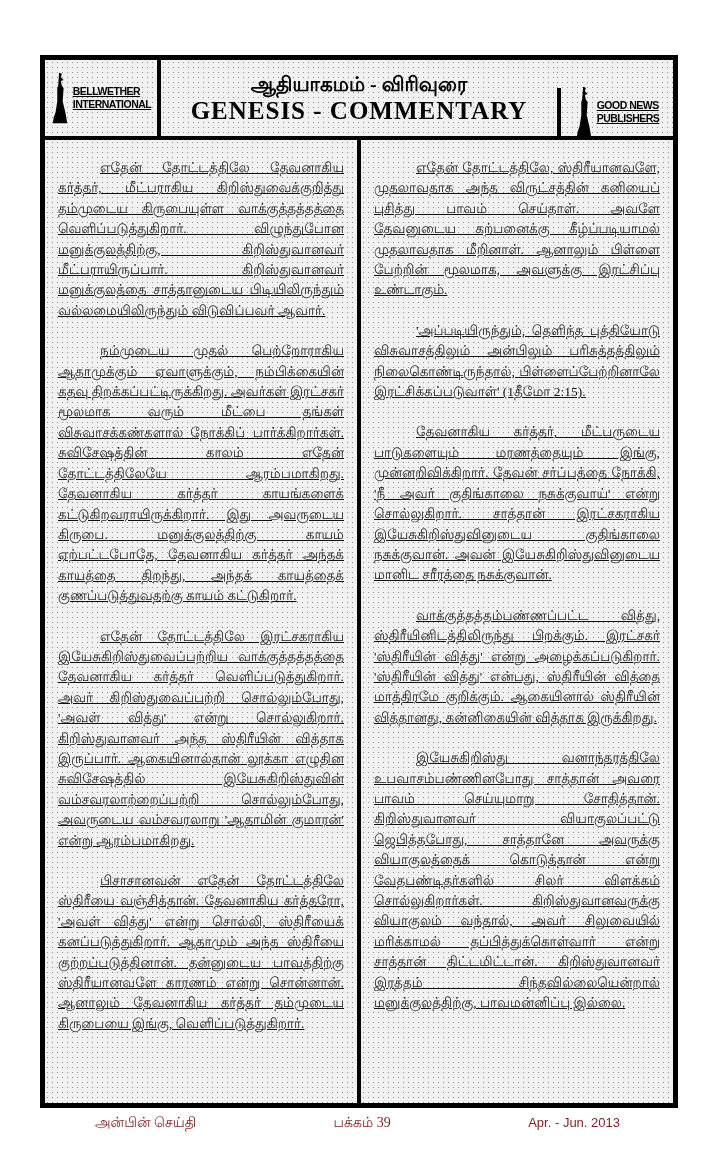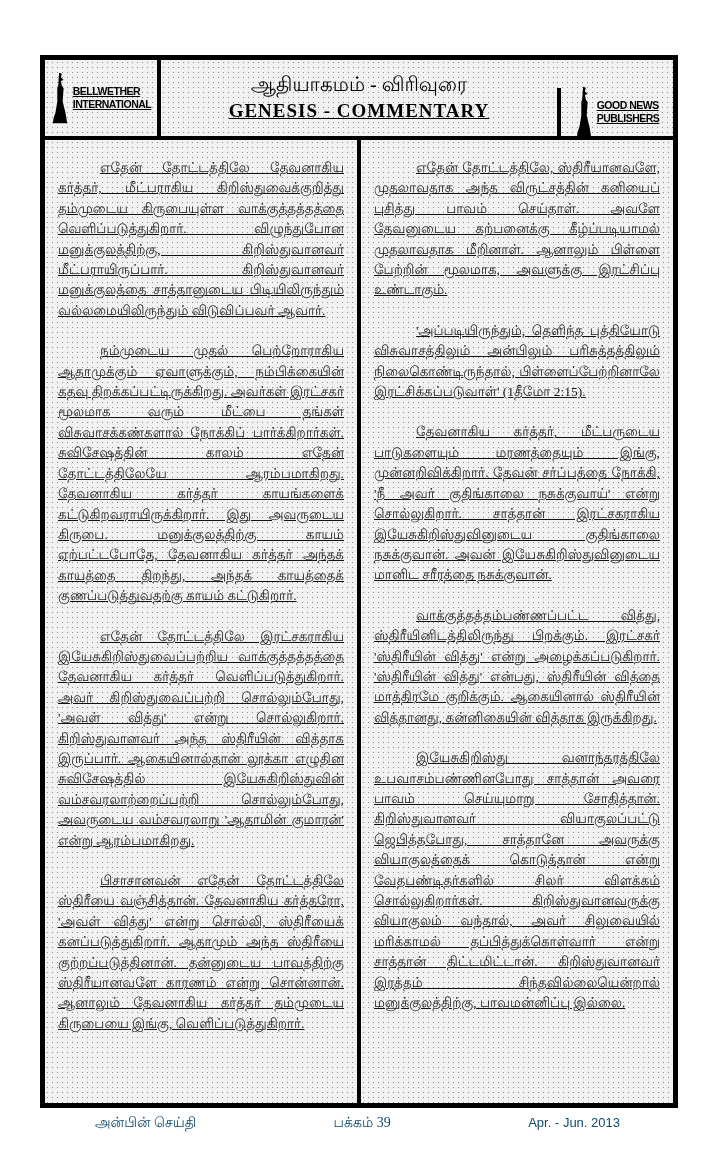--- a/index.html
+++ b/index.html
@@ -54,32 +54,31 @@
   }
   .logo-text span { text-decoration: underline; white-space: nowrap; }
   .title-box {
     flex: 1 1 auto;
     display: flex;
     flex-direction: column;
     align-items: center;
     justify-content: center;
   }
   .title-tamil {
-    font-weight: normal;
+    font-weight: bold;
     font-size: 20px;
     line-height: 26px;
     color: #000;
   }
   .title-english {
     font-weight: bold;
-    font-size: 19px;
+    font-size: 25px;
     line-height: 28px;
     letter-spacing: 1px;
     color: #000;
-    text-decoration: underline;
   }
   
   .content-row {
     flex: 1 1 auto;
     display: flex;
     overflow: hidden;
     text-decoration: underline;
   }
   .text-column {
     width: 50%;
@@ -96,21 +95,21 @@
   
   .footer-row {
     position: absolute;
     left: 40px; top: 1115px;
     width: 638px;
     display: flex;
     justify-content: space-between;
     align-items: baseline;
     padding: 0 58px 0 55px;
     font-size: 14px;
-    color: #0c4a6e;
+    color: #7f1d1d;
   }
   .footer-date { font-family: Liberation Sans, sans-serif; font-size: 13px; }
 </style>
 </head>
 <body>
 
 <div class="page-frame">
 
   <div class="header-row halftone">
 

